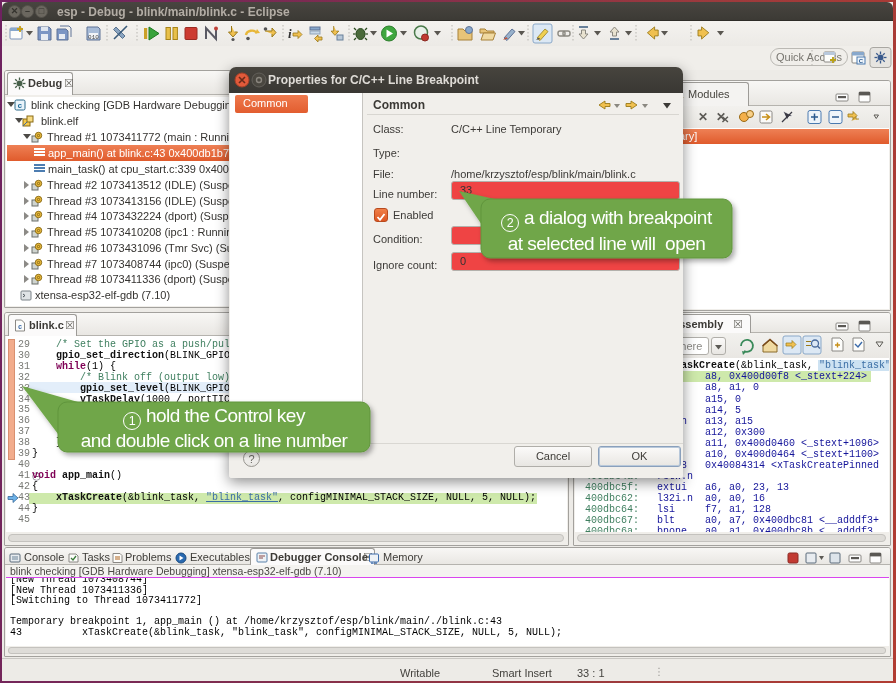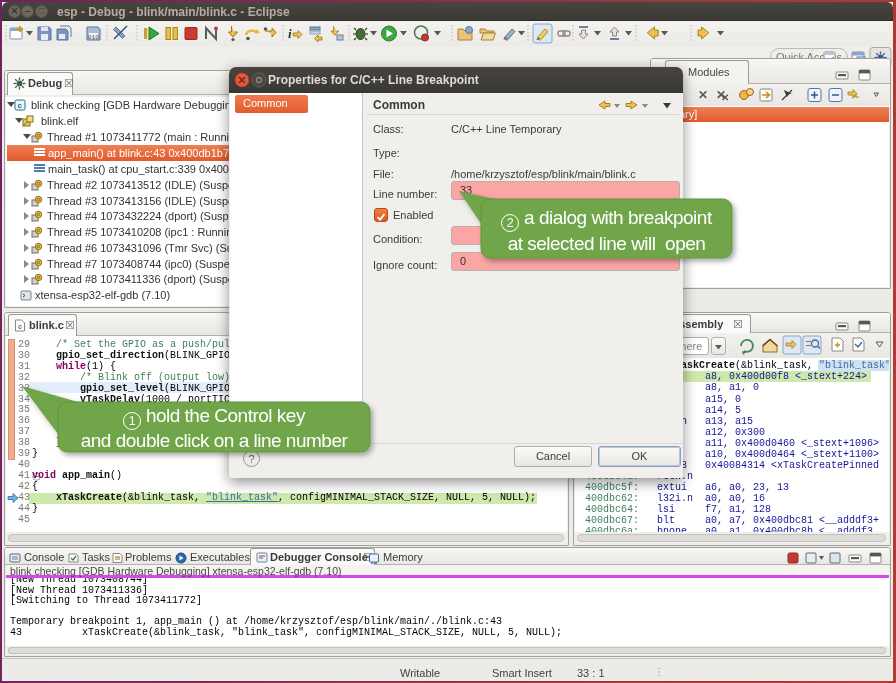--- a/index.html
+++ b/index.html
@@ -50,21 +50,21 @@
   .cmt { color:#3f7f5f; }
   .kw { color:#7f0055; font-weight:bold; }
   .fn { font-weight:bold; color:#111; }
   .str { color:#3b6ea5; text-decoration:underline; }
   
   .dialog { position:absolute; left:229px; top:67px; width:454px; height:411px;
     background:#f1efeb; border-radius:7px 7px 3px 3px; box-shadow:0 4px 14px rgba(0,0,0,0.45);
     z-index:10; }
   .dlg-title { position:absolute; left:0; top:0; right:0; height:26px;
     background:linear-gradient(#47443e,#393733); border-radius:7px 7px 0 0; }
-  .field { position:absolute; background:#fca5a5; border:1px solid #b3b1ac; border-radius:3px; font-size:11px; color:#333; }
+  .field { position:absolute; background:#ef4444; border:1px solid #b3b1ac; border-radius:3px; font-size:11px; color:#333; }
   .dlbl { position:absolute; font-size:11px; color:#3c3a37; }
   .dbtn { position:absolute; height:21px; background:linear-gradient(#fbfaf9,#e8e6e2);
     border:1px solid #b0aea9; border-radius:3px; font-size:11px; color:#3e3c38;
     text-align:center; line-height:19px; }
   .cnum { display:inline-block; width:18px; height:18px; border:1.5px solid #fff; border-radius:50%;
     font-size:12.5px; line-height:17px; text-align:center; vertical-align:-3px; letter-spacing:0; }
 </style>
 </head>
 <body>
 <div class="win">
@@ -406,21 +406,21 @@
     <div class="trow" style="top:190px;">
       <svg class="abs" style="left:14px;top:2px;" width="12" height="12">
           <rect x="1" y="2" width="10" height="9" rx="1" fill="#dfe3e6" stroke="#7a8288"></rect>
           <path d="M3 5 l2 1.5 l-2 1.5" stroke="#4a5258" fill="none"></path>
         </svg>
       <span class="abs" style="left:29px;top:2px;">xtensa-esp32-elf-gdb (7.10)</span>
       </div>
   </div>
 </div>
 
-<div class="panel" style="left:650px; top:58px; width:241px; height:231px;">
+<div class="panel" style="left:650px; top:80px; width:241px; height:231px;">
   <div class="tabrow" style="height:25px;"></div>
   <div class="tab-active" style="left:14px; width:84px; height:24px; background:#f4f3f1;">
     <svg class="abs" style="left:6px;top:6px;" width="12" height="11">
         <path d="M1 9 L4 3 L6 7 L8 2 L11 9 Z" fill="#e8b44a" stroke="#9a7a1a" stroke-width="0.8"></path>
       </svg>
     <span class="abs" style="left:22px;top:5px;font-weight:normal;color:#47453f;font-size:11px;">Modules</span>
   </div>
   <div class="minmax" style="right:12px; top:8px;">
     <svg width="40" height="12">
         <rect x="2" y="3" width="12" height="7" rx="1" fill="#fdfdfd" stroke="#8a8884"></rect>
@@ -650,21 +650,21 @@
     <rect x="2" y="2" width="10" height="10" rx="1.5" fill="#c23a32" stroke="#8a2a24"></rect>
     <rect x="20" y="2" width="10" height="10" rx="1" fill="#e8ecf0" stroke="#5a6a7a"></rect>
       <path d="M33 5 l5 0 l-2.5 4 Z" fill="#5c5a55"></path>
     <rect x="44" y="2" width="10" height="10" rx="1" fill="#dde4ea" stroke="#5a6a7a"></rect>
     <rect x="63" y="4" width="12" height="7" rx="1" fill="#fdfdfd" stroke="#8a8884"></rect>
       <rect x="65" y="6" width="8" height="2.2" fill="#5a5854"></rect>
     <rect x="84" y="2" width="11" height="10" rx="1" fill="#fdfdfd" stroke="#8a8884"></rect>
       <rect x="84" y="2" width="11" height="3.4" fill="#5a5854"></rect>
   </svg>
 
-  <div class="abs" style="left:1px; top:17px; right:1px; height:13px; background:#f4f3f0; border-bottom:3px solid #d946ef; font-size:10.5px; color:#4a4844;">
+  <div class="abs" style="left:1px; top:17px; right:1px; height:13px; background:#f4f3f0; border-bottom:1px solid #d946ef; font-size:10.5px; color:#4a4844;">
     <span class="abs" style="left:4px; top:0px;">blink checking [GDB Hardware Debugging] xtensa-esp32-elf-gdb (7.10)</span>
   </div>
   <div class="content" style="left:1px; top:30px; right:1px; bottom:10px; overflow:hidden;">
     <pre class="codepre" style="left:4px; top:-3px; line-height:10.5px;">[New Thread 1073408744]
 [New Thread 1073411336]
 [Switching to Thread 1073411772]
 
 Temporary breakpoint 1, app_main () at /home/krzysztof/esp/blink/main/./blink.c:43
 43          xTaskCreate(&amp;blink_task, "blink_task", configMINIMAL_STACK_SIZE, NULL, 5, NULL);</pre>
   </div>

